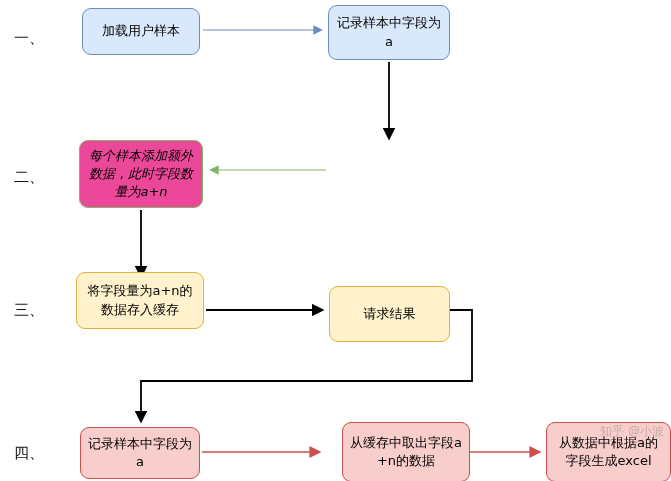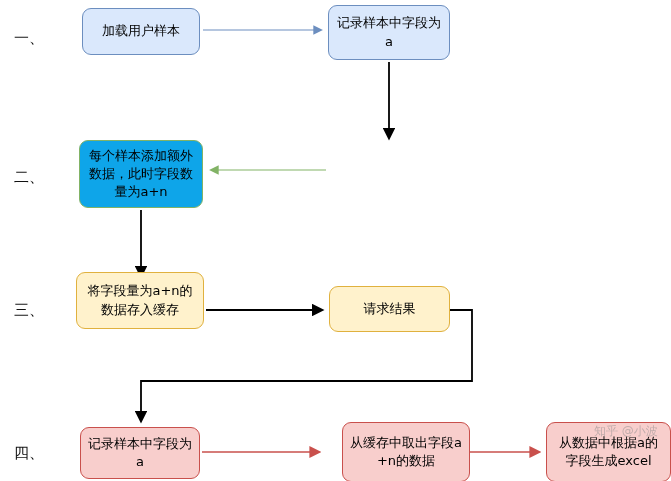--- a/index.html
+++ b/index.html
@@ -28,40 +28,41 @@
     align-items: center;
     justify-content: center;
     text-align: center;
     font-size: 13px;
     line-height: 1.4;
     padding: 3px 7px;
     color: #000;
     word-break: break-all;
   }
   .node.blue   { background: #dae8fc; border-color: #6c8ebf; }
-  .node.green  { background: #0ea5e9; border-color: #82b366; }
+  .node.green  { background: #ec4899; border-color: #82b366; font-style: italic; }
   .node.yellow { background: #fff2cc; border-color: #e0b13e; }
   .node.red    { background: #f8cecc; border-color: #c9504c; }
   .row-label {
     position: absolute;
     font-size: 15px;
     color: #111;
     white-space: nowrap;
   }
   .watermark {
     position: absolute;
     left: 594px;
     top: 424px;
     width: 76px;
     font-size: 12px;
     line-height: 1.25;
     color: #8a8a8a;
     opacity: 0.5;
     word-break: break-all;
     pointer-events: none;
+    text-align: center;
   }
 </style>
 </head>
 <body>
 
 <div class="canvas">
 
   <svg class="connectors" viewBox="0 0 671 481" xmlns="http://www.w3.org/2000/svg">
     <defs>
       <marker id="ah-black" viewBox="0 0 10 10" refX="8" refY="5" markerWidth="7" markerHeight="7" orient="auto-start-reverse">
@@ -110,21 +111,21 @@
 
 
   <div class="node green" style="left:79px; top:140px; width:124px; height:68px">
     <span>每个样本添加额外数据，此时字段数量为a+n</span>
   </div>
 
   <div class="node yellow" style="left:76px; top:272px; width:128px; height:57px">
     <span>将字段量为a+n的数据存入缓存</span>
   </div>
 
-  <div class="node yellow" style="left:329px; top:286px; width:121px; height:46px">
+  <div class="node yellow" style="left:329px; top:286px; width:121px; height:56px">
     <span>请求结果</span>
   </div>
 
   <div class="node red" style="left:80px; top:427px; width:120px; height:52px">
     <span>记录样本中字段为a</span>
   </div>
 
   <div class="node red" style="left:342px; top:422px; width:128px; height:60px">
     <span>从缓存中取出字段a+n的数据</span>
   </div>

